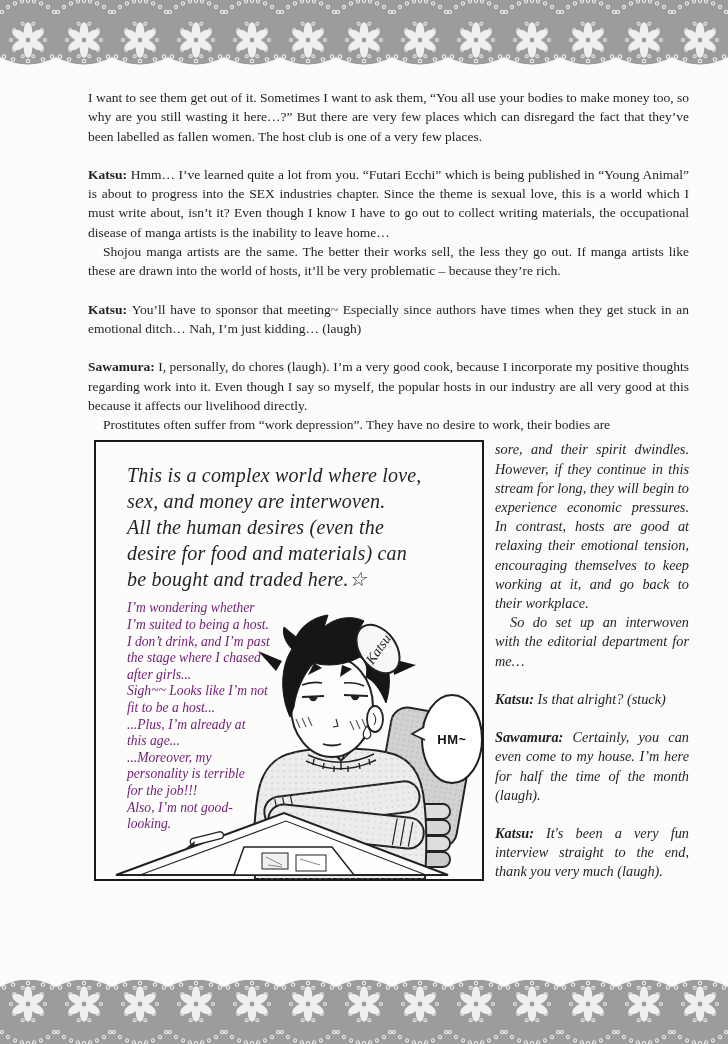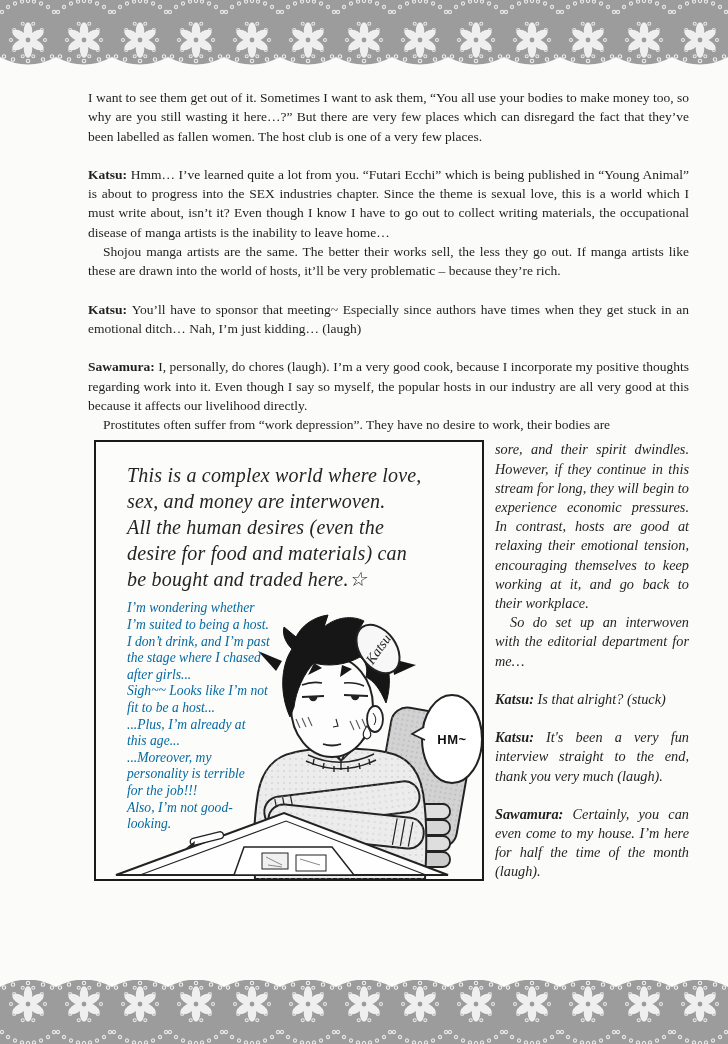--- a/index.html
+++ b/index.html
@@ -26,21 +26,21 @@
     border:2px solid #1a1a1a; background:#fcfcfb; flex:none; overflow:hidden;padding-left:17px;
   }
   .panel-heading {
     position:absolute; left:31px; top:20px; width:340px;
     font-style:italic; font-size:20px; line-height:26px;
     white-space:pre-line; color:#242424; letter-spacing:0.2px;
   }
   .panel-monologue {
     position:absolute; left:31px; top:158px; width:185px;
     font-style:italic; font-size:13.6px; line-height:16.6px;
-    white-space:pre-line; color:#0369a1; z-index:2;
+    white-space:pre-line; color:#701a75; z-index:2;
   }
   .illus { position:absolute; left:0; bottom:0; width:386px; height:272px; z-index:1; }
   .right-col { width:197px; margin-left:11px;font-style:italic; }
   .right-col .para { font-size:14.3px; line-height:19.2px; }
 </style>
 </head>
 <body>
 
 <div class="page">
 
@@ -274,19 +274,19 @@
             <rect x="200" y="248" width="30" height="16" fill="#ffffff" stroke="#222" stroke-width="1"></rect>
             <path d="M170,250 l16,8 M204,252 l20,6 M172,258 l14,2" stroke="#888" stroke-width="1" fill="none"></path>
           </g>
         </svg>
       </div>
 
       <div class="right-col">
         <p class="para"><span class="speaker"></span><span>sore, and their spirit dwindles. However, if they continue in this stream for long, they will begin to experience economic pressures. In contrast, hosts are good at relaxing their emotional tension, encouraging themselves to keep working at it, and go back to their workplace.</span></p>
         <p class="para indent"><span class="speaker"></span><span>So do set up an interwoven with the editorial department for me…</span></p>
         <p class="para gap"><span class="speaker">Katsu: </span><span>Is that alright? (stuck)</span></p>
+        <p class="para gap"><span class="speaker">Sawamura: </span><span>Certainly, you can even come to my house. I’m here for half the time of the month (laugh).</span></p>
         <p class="para gap"><span class="speaker">Katsu: </span><span>It's been a very fun interview straight to the end, thank you very much (laugh).</span></p>
-        <p class="para gap"><span class="speaker">Sawamura: </span><span>Certainly, you can even come to my house. I’m here for half the time of the month (laugh).</span></p>
       </div>
 
     </div>
   </div>
 </div>
 
 </body></html>

